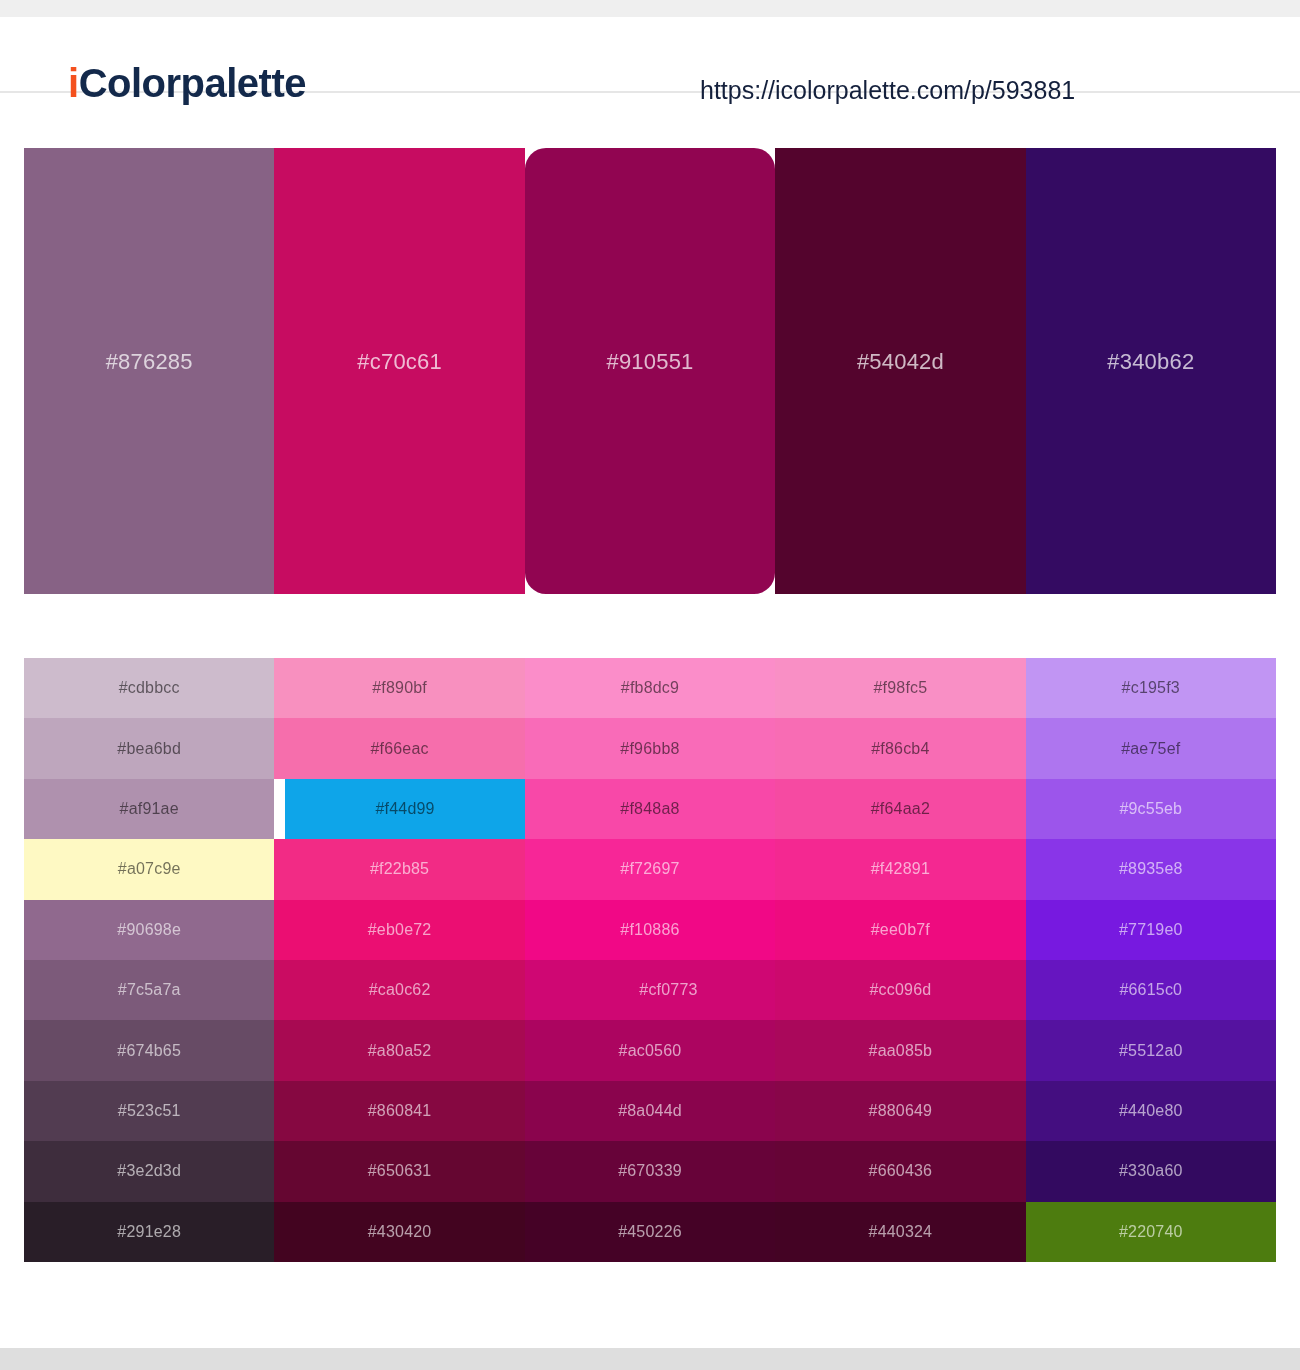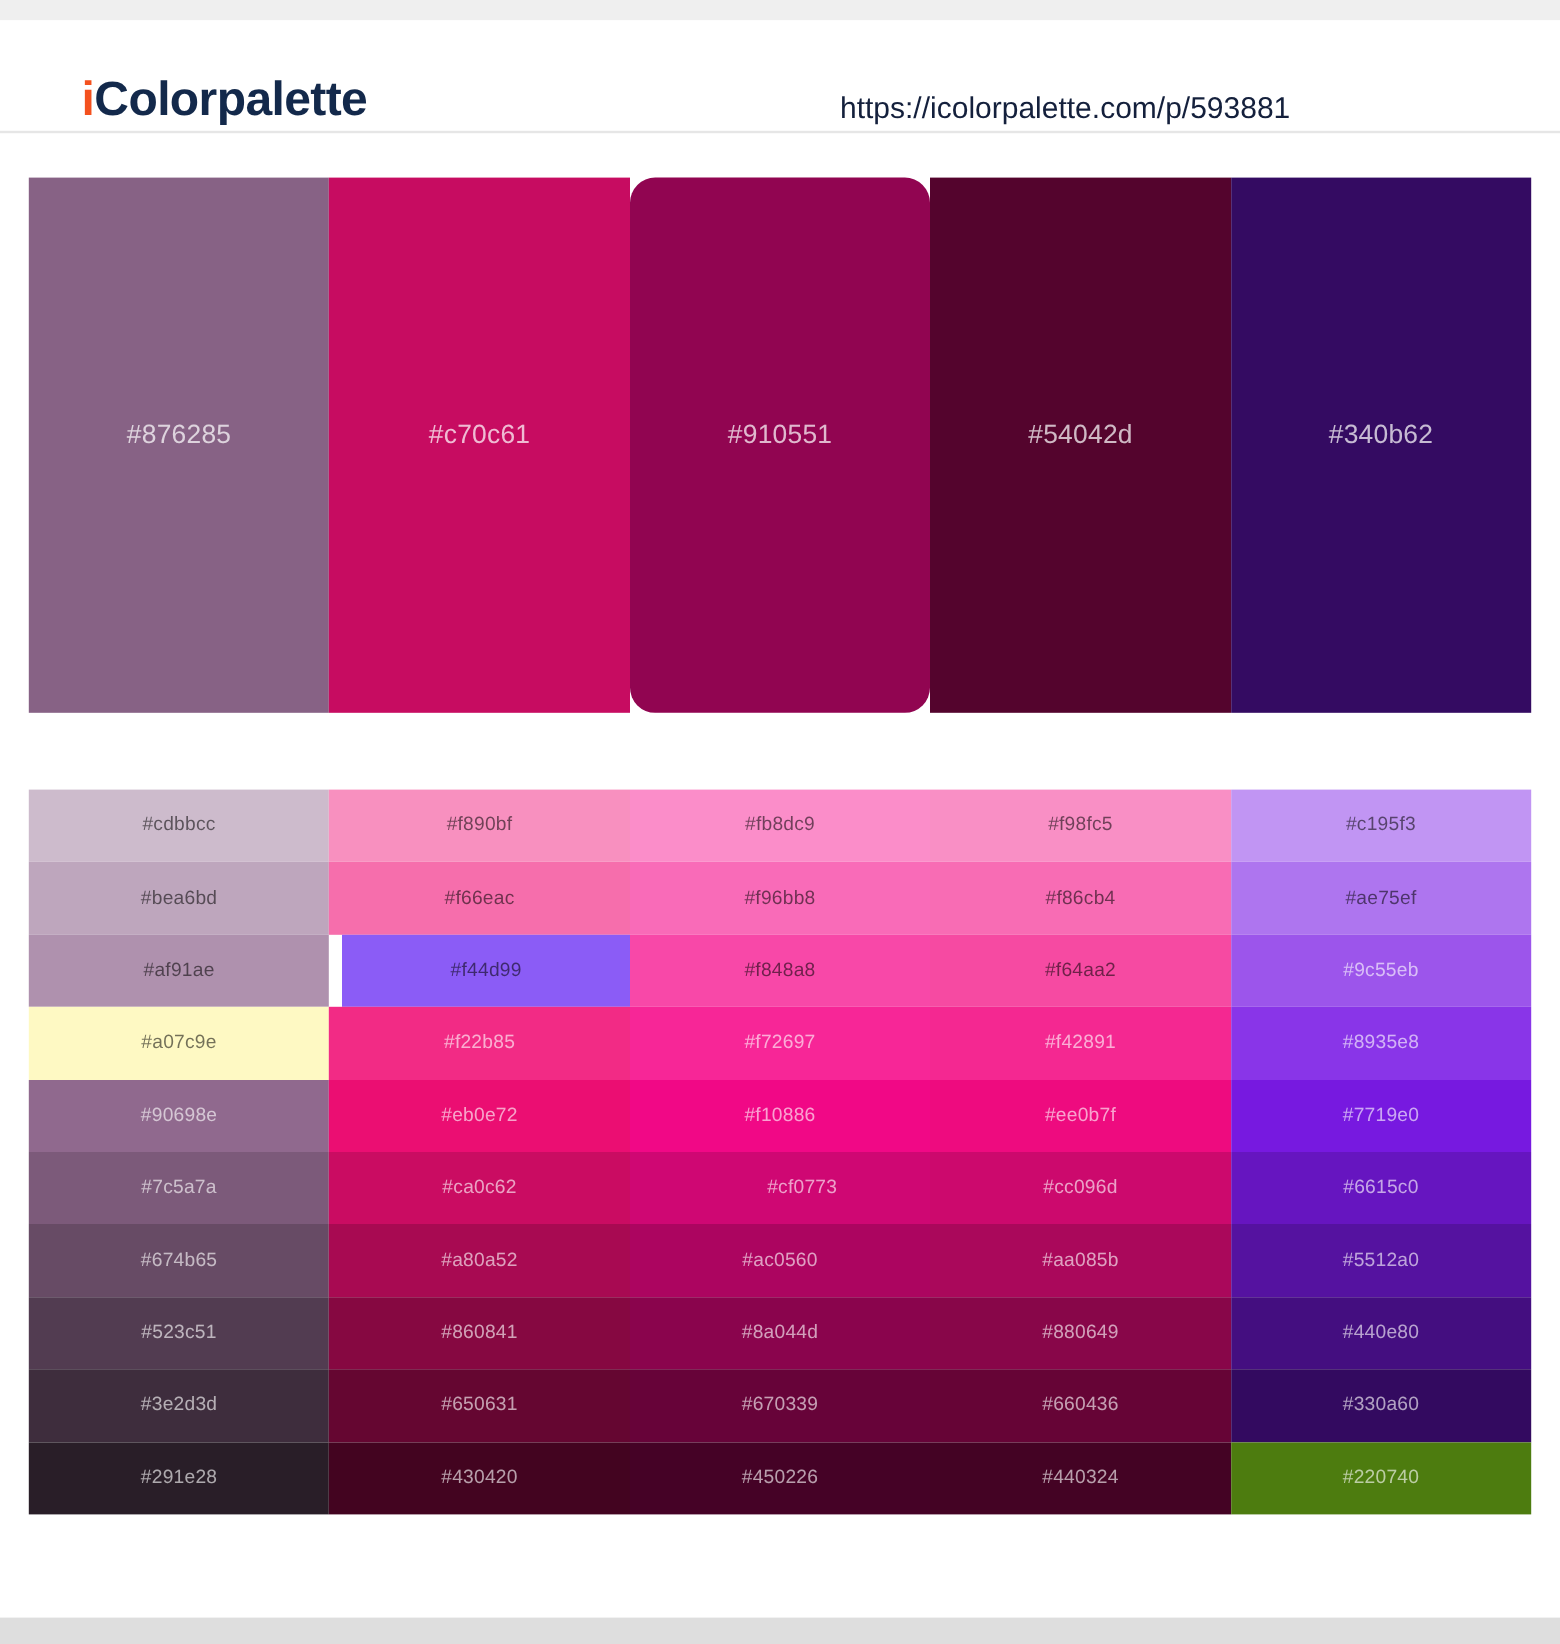--- a/index.html
+++ b/index.html
@@ -12,21 +12,21 @@
   .page { position:relative; width:1300px; height:1370px; background:#ffffff; }
 
   
   .top-strip {
     position:absolute; left:0; top:0; width:1300px; height:17px;
     background:#efefef;
   }
 
   
   .header {
-    position:absolute; left:0; top:17px; width:1300px; height:94px;
+    position:absolute; left:0; top:17px; width:1300px; height:76px;
     background:#ffffff;
     border-bottom:2px solid #e6e6e6;
     display:flex; align-items:center;
   }
   .brand {
     position:absolute; left:68px; top:46px;
     font-size:40px; font-weight:bold; letter-spacing:-0.5px;
     line-height:1;
     white-space:nowrap;
   }
@@ -136,21 +136,21 @@
       </div>
       <div class="shade-cell" style="background: rgb(248, 108, 180);">
         <span class="shade-label on-light">#f86cb4</span>
       </div>
       <div class="shade-cell" style="background: rgb(174, 117, 239);">
         <span class="shade-label on-light">#ae75ef</span>
       </div>
       <div class="shade-cell" style="background: rgb(175, 145, 174);">
         <span class="shade-label on-light">#af91ae</span>
       </div>
-      <div class="shade-cell" style="background: #8b5cf6; margin-left: 11px;">
+      <div class="shade-cell" style="background: #0ea5e9; margin-left: 11px;">
         <span class="shade-label on-light">#f44d99</span>
       </div>
       <div class="shade-cell" style="background: rgb(248, 72, 168);">
         <span class="shade-label on-light">#f848a8</span>
       </div>
       <div class="shade-cell" style="background: rgb(246, 74, 162);">
         <span class="shade-label on-light">#f64aa2</span>
       </div>
       <div class="shade-cell" style="background: rgb(156, 85, 235);">
         <span class="shade-label on-dark">#9c55eb</span>

